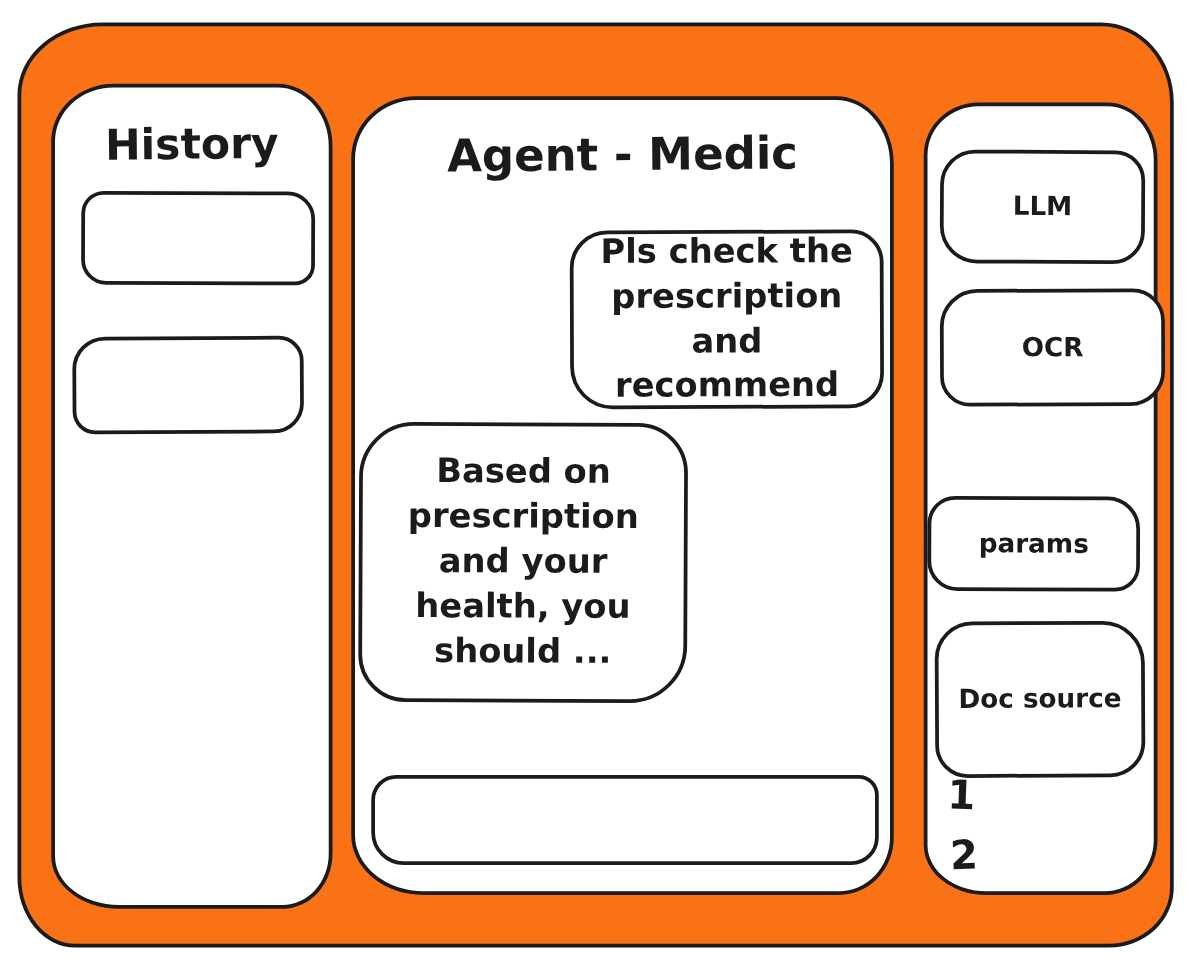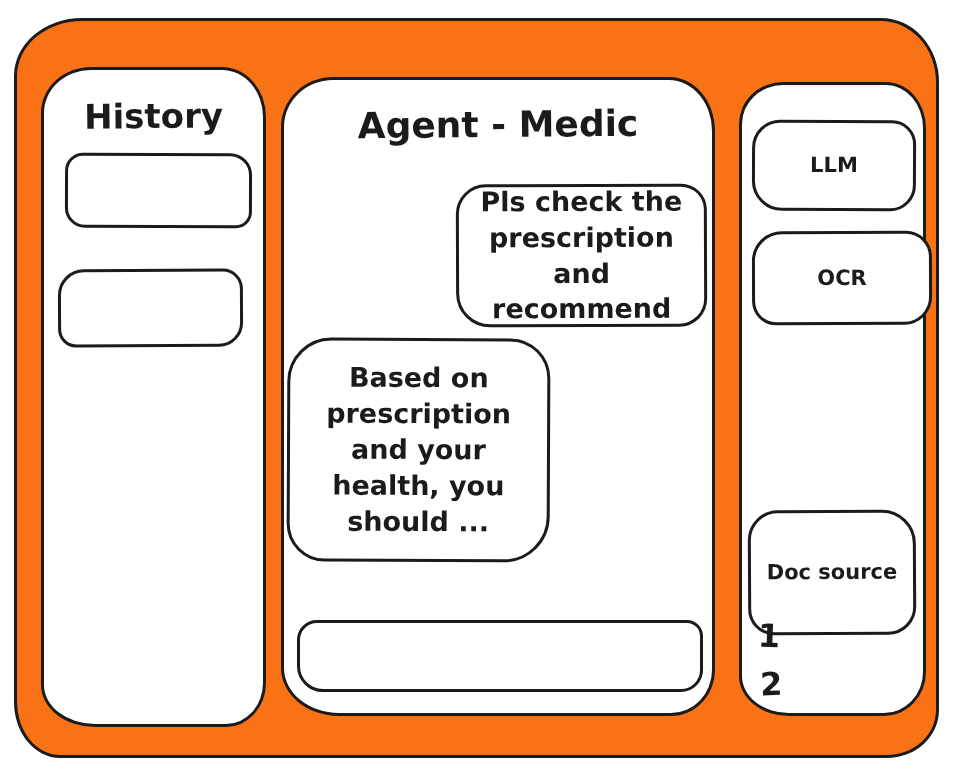--- a/index.html
+++ b/index.html
@@ -152,21 +152,21 @@
     border-radius: 30px 26px 28px 24px;
     transform: rotate(-0.2deg);
   }
   .tool-btn.params {
     left: 0px; top: 312px;
     width: 170px; height: 76px;
     border-radius: 22px 26px 20px 24px;
     transform: rotate(0.2deg);
   }
   .tool-btn.docsource {
-    left: 6px; top: 425px;
+    left: 6px; top: 412px;
     width: 168px; height: 125px;
     border-radius: 30px 34px 28px 26px;
     transform: rotate(-0.3deg);
   }
   .doc-num {
     position: absolute;
     font-size: 32px;
     font-weight: bold;
     cursor: pointer;
   }
@@ -194,19 +194,20 @@
 prescription
 and your
 health, you
 should ...</div>
       <div class="chat-input"></div>
     </main>
 
     <aside class="panel right">
       <button class="tool-btn llm">LLM</button>
       <button class="tool-btn ocr">OCR</button>
+      <button class="tool-btn params">params</button>
       <button class="tool-btn docsource">Doc source</button>
       <div class="doc-num n1">1</div>
       <div class="doc-num n2">2</div>
     </aside>
 
   </div>
 </div>
 
 </body></html>

